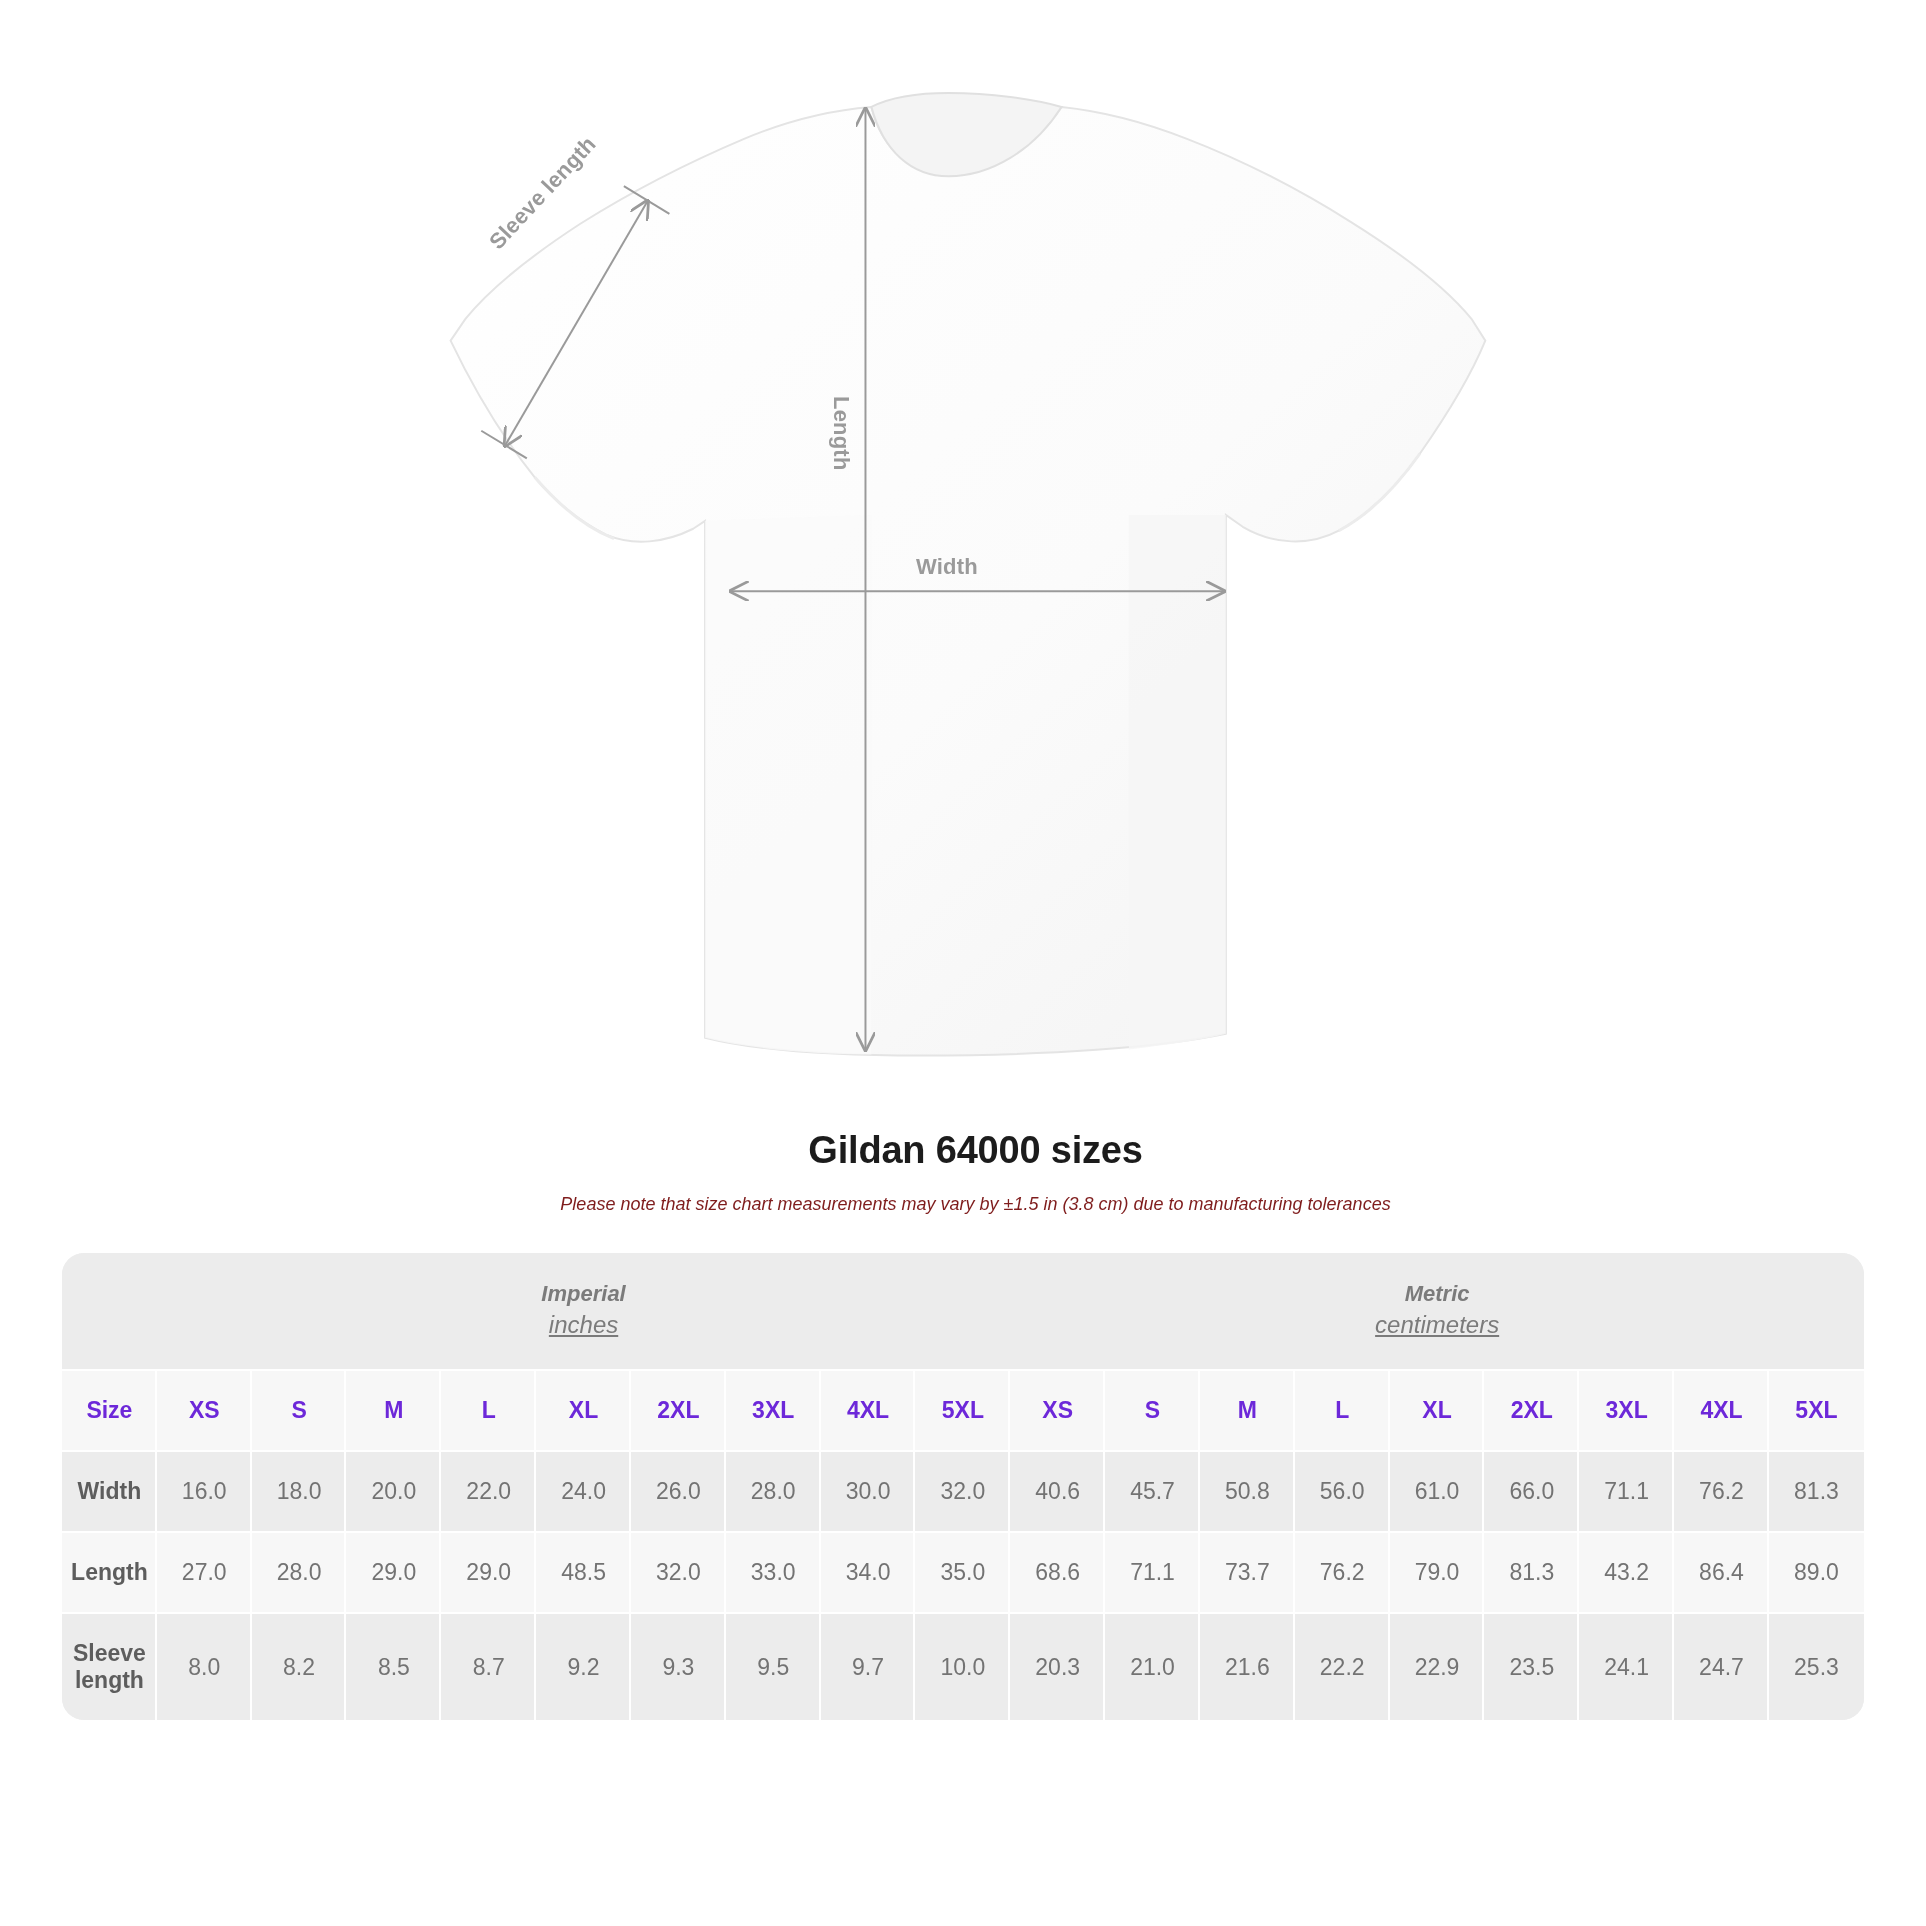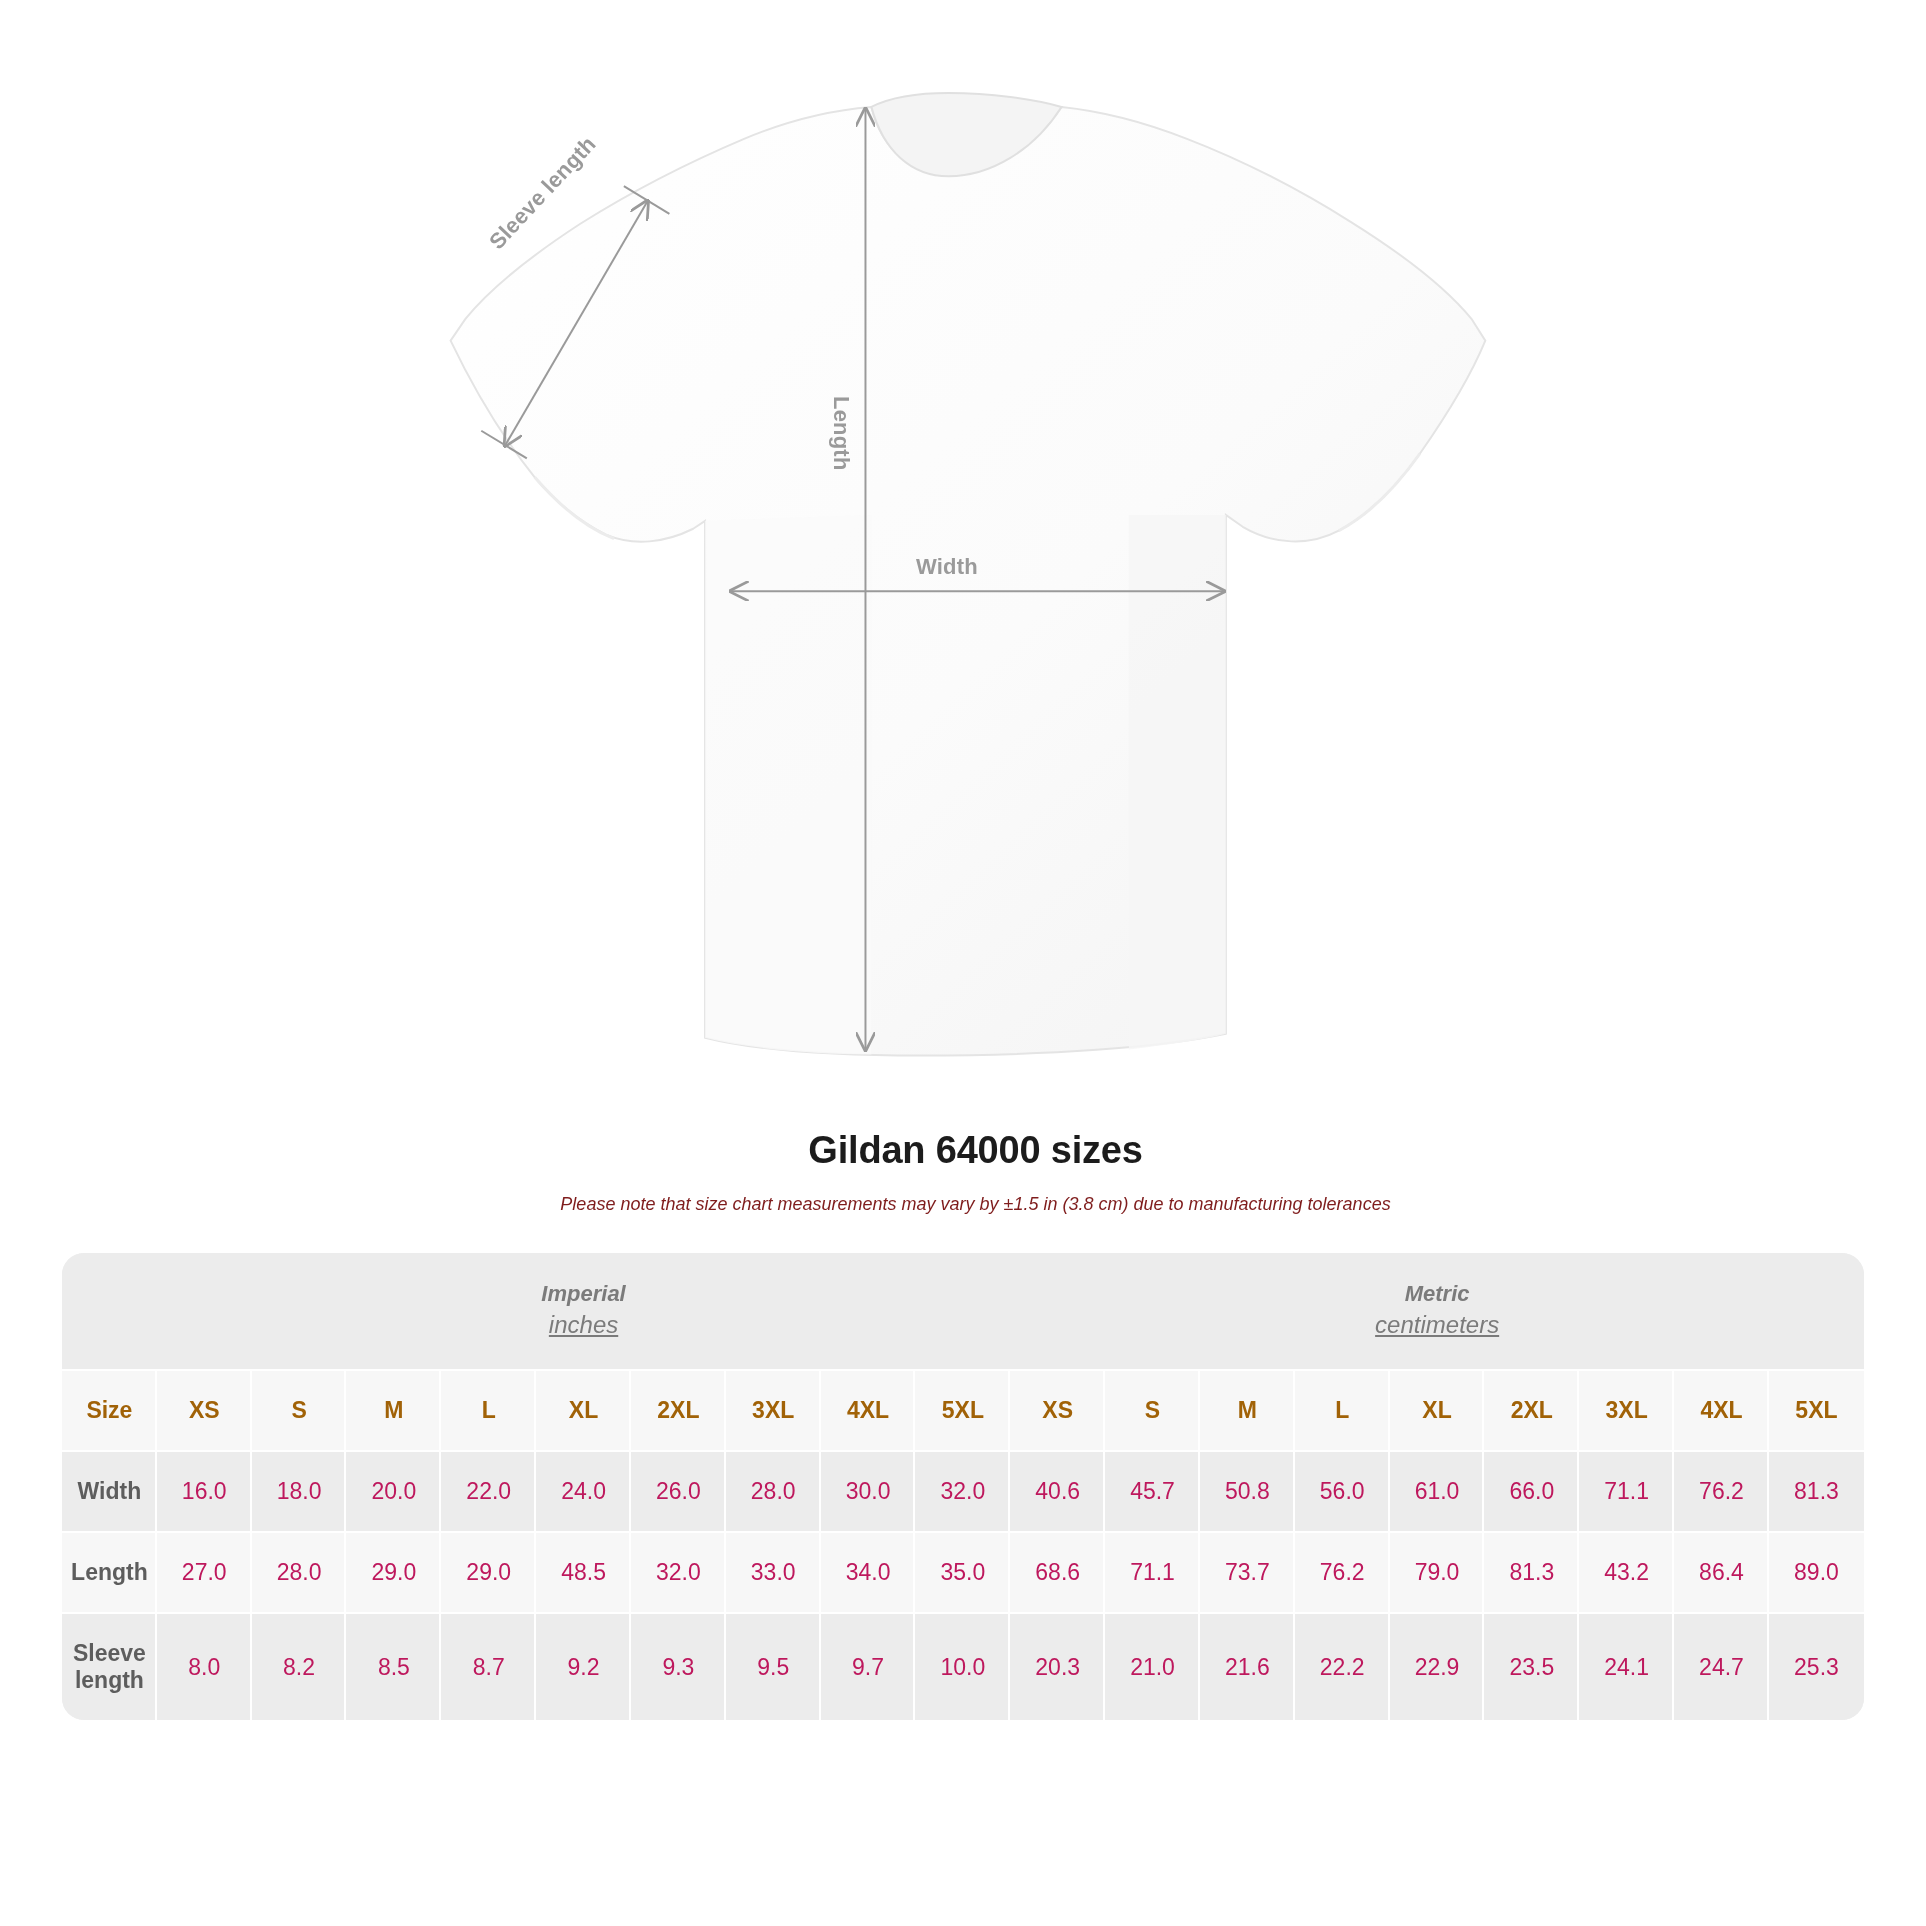--- a/index.html
+++ b/index.html
@@ -115,29 +115,29 @@
     width: 238px;
     font-size: 23px;
     font-weight: bold;
     color: #5d5d5d;
     padding: 26px 0;
   }
   .hdr-row td {
     background: #f7f7f7;
     font-size: 23px;
     font-weight: bold;
-    color: #a16207;
+    color: #6d28d9;
     padding: 26px 0;
   }
   .hdr-row td.row-label {
     background: #f7f7f7;
   }
   .data-row td {
     font-size: 23px;
-    color: #be185d;
+    color: #737373;
     padding: 26px 0;
   }
   .data-row.light td { background: #f7f7f7; }
   .data-row.dark td  { background: #ececec; }
   .data-row td.row-label { font-weight: bold; color: #5d5d5d; }
 
   
   table.size-table td.cell {
     box-shadow: inset -2px 0 0 #ffffff;
   }

